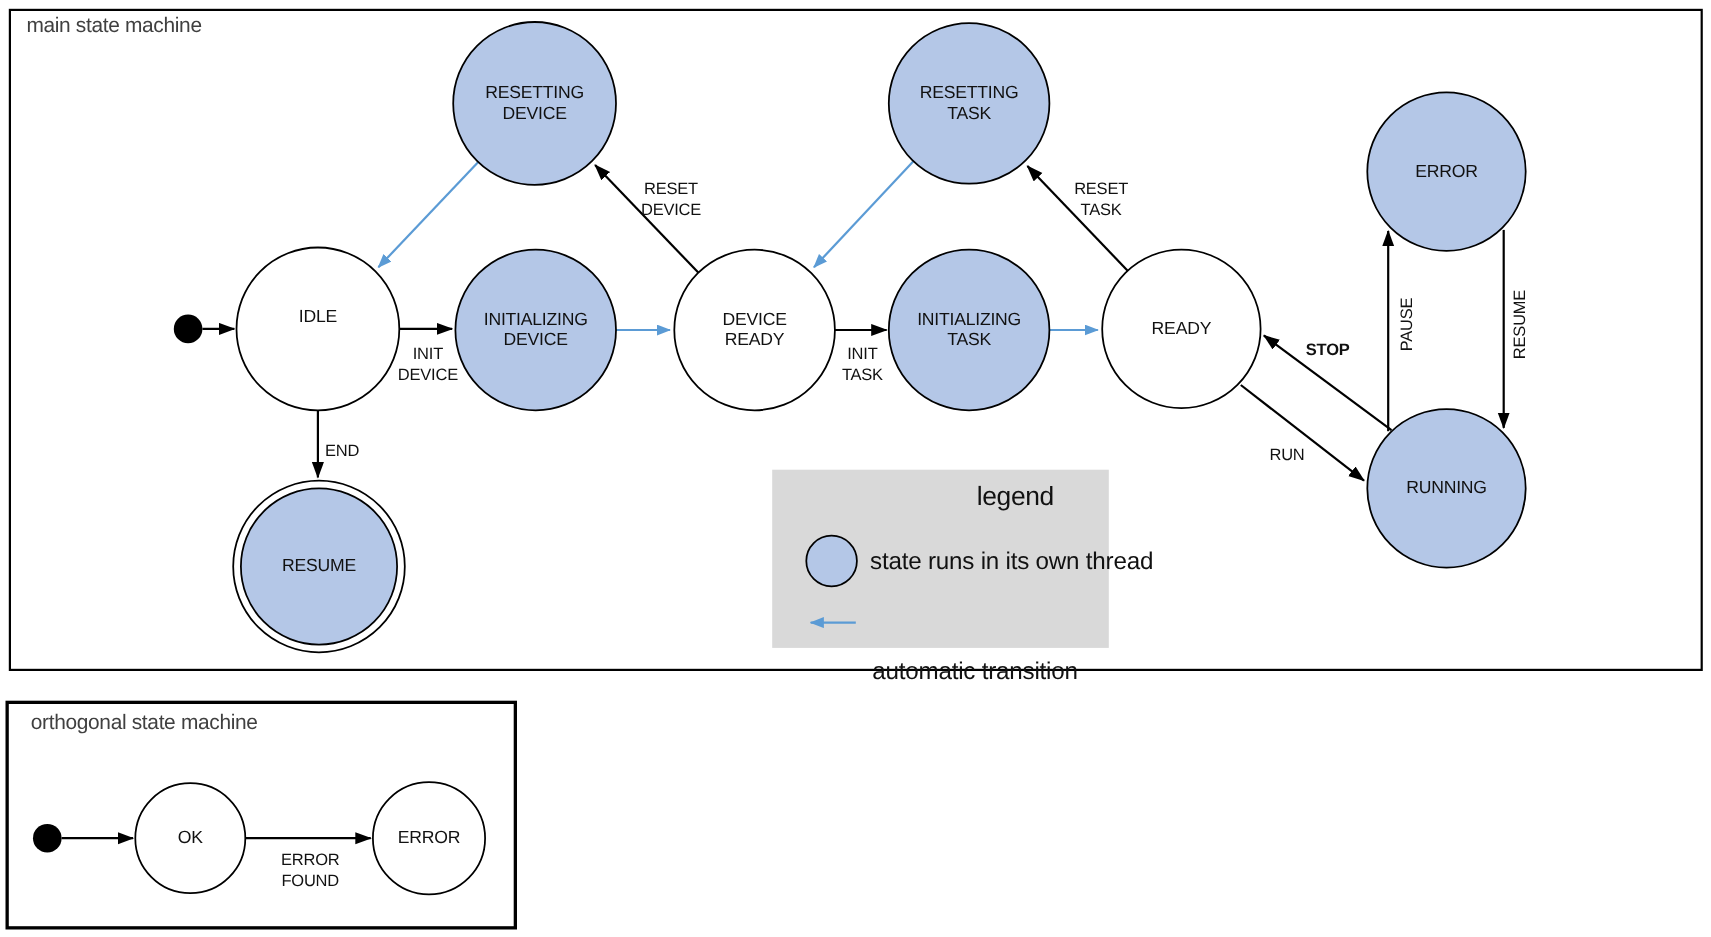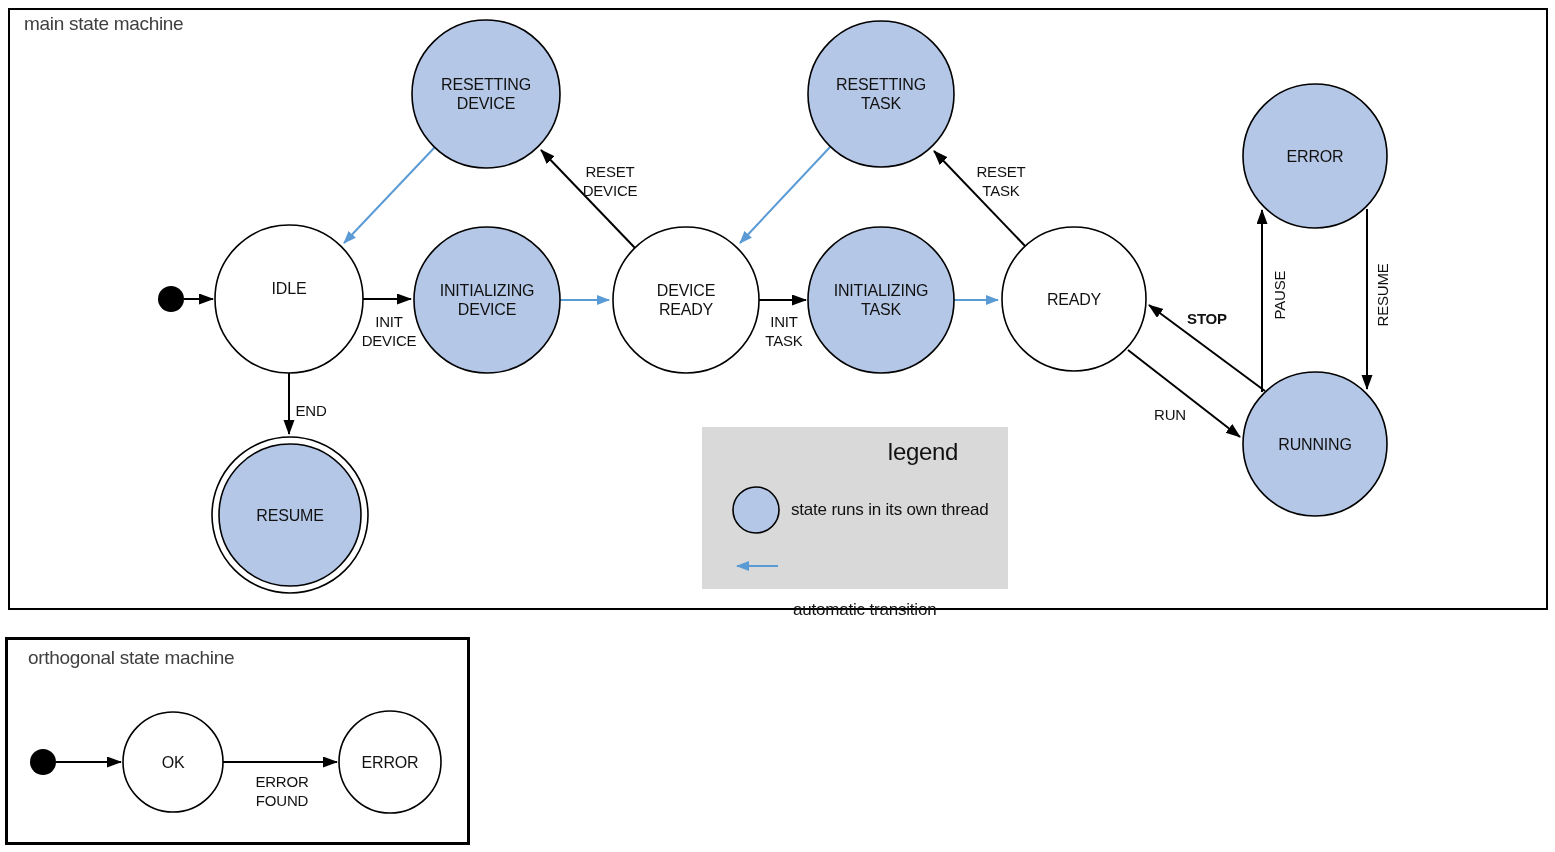--- a/index.html
+++ b/index.html
@@ -34,21 +34,21 @@
     font-size:15px; line-height:19px; letter-spacing:-0.2px; color:#111;
   }
   .lbl.state { font-size:16px; }
   .lbl.rot   { transform:translate(-50%,-50%) rotate(-90deg); white-space:nowrap; }
   .legend-title {
     position:absolute; left:702px; top:438px; width:366px;
     text-align:center; font-size:24px; letter-spacing:-0.3px;padding-left:38px;
   }
   .legend-item-text {
     position:absolute; transform:translate(0,-50%);
-    font-size:17px; letter-spacing:-0.2px; white-space:nowrap;
+    font-size:22px; letter-spacing:-0.2px; white-space:nowrap;
   }
 </style>
 </head>
 <body>
 
 <div class="canvas">
 
   <div class="panel main"></div>
   <div class="panel ortho"></div>
   <div class="legend-box"></div>

